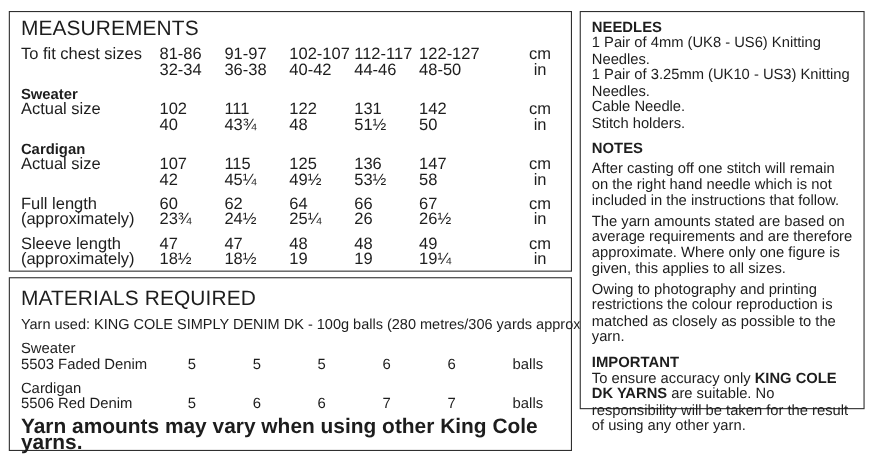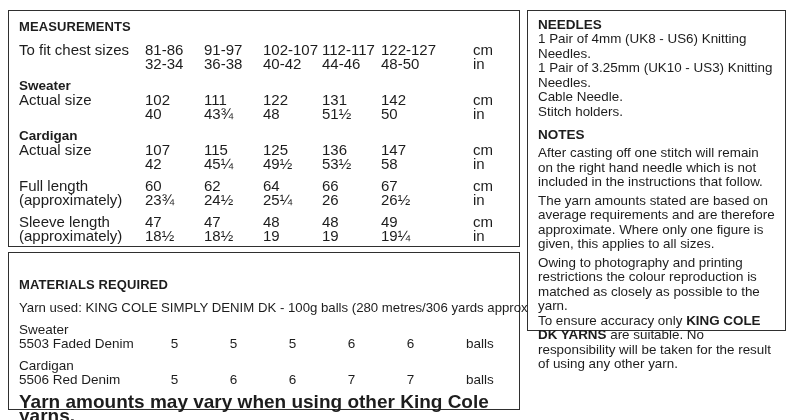--- a/index.html
+++ b/index.html
@@ -10,44 +10,44 @@
     font-family:"Liberation Sans", sans-serif;
     color:#1d1d1d;
     overflow:hidden;
   }
   .box {
     position:absolute;
     border:1.5px solid #2f2f2f;
     background:#ffffff;
   }
   .box-measurements { left:8px; top:10px; width:512px; height:237px; padding:8px 10px; }
-  .box-materials    { left:8px; top:252px; width:512px; height:158px; padding:24px 10px; }
-  .box-right        { left:527px; top:10px; width:259px; height:321px; padding:6px 10px 8px 10px; }
+  .box-materials    { left:8px; top:252px; width:512px; height:158px; padding:11px 10px; }
+  .box-right        { left:527px; top:10px; width:259px; height:362px; padding:6px 10px 8px 10px; }
 
   .panel-title {
-    font-weight:bold;
-    font-size:13px;
+    font-weight:normal;
+    font-size:19px;
     line-height:16px;
     letter-spacing:0.1px;
   }
   .box-measurements .panel-title,
   .box-materials .panel-title { margin-bottom:8px; }
 
   
   .m-block + .m-block { margin-top:8px; }
   .group-heading { font-weight:bold; font-size:13.5px; line-height:14px; }
   .mrow {
     display:grid;
     grid-template-columns:126px repeat(5, 59px) 1fr;
     font-size:15px;
   }
   .mrow .cell { text-align:left; }
   .mrow .cell div, .mrow .labelcell div, .mrow .unitcell div { line-height:14px; }
   .mrow .labelcell { text-align:left; }
-  .mrow .unitcell { text-align:left; padding-left:33px; }
+  .mrow .unitcell { text-align:center; padding-left:33px; }
 
   
   .mat-block + .mat-block { margin-top:8px; }
   .yarn-line { font-size:13.2px; line-height:14px; white-space:nowrap; }
   .yarn-line .b { font-weight:normal; }
   .garment { font-size:13.5px; line-height:14px; }
   .matrow {
     display:grid;
     grid-template-columns:126px repeat(5, 59px) 1fr;
     font-size:13.5px;
@@ -287,17 +287,18 @@
   </div>
 
   <div>
     <div class="rp-h spaced">NOTES</div>
     <p class="rp-p">After casting off one stitch will remain on the right hand needle which is not included in the instructions that follow.</p>
     <p class="rp-p">The yarn amounts stated are based on average requirements and are therefore approximate. Where only one figure is given, this applies to all sizes.</p>
     <p class="rp-p">Owing to photography and printing restrictions the colour reproduction is matched as closely as possible to the yarn.</p>
   </div>
 
   <div>
+    <div class="rp-h spaced">IMPORTANT</div>
     <p class="imp-p">
       <span>To ensure accuracy only </span><span class="b">KING COLE DK YARNS</span><span> are suitable. No responsibility will be taken for the result of using any other yarn.</span>
     </p>
   </div>
 </section>
 
 </body></html>

